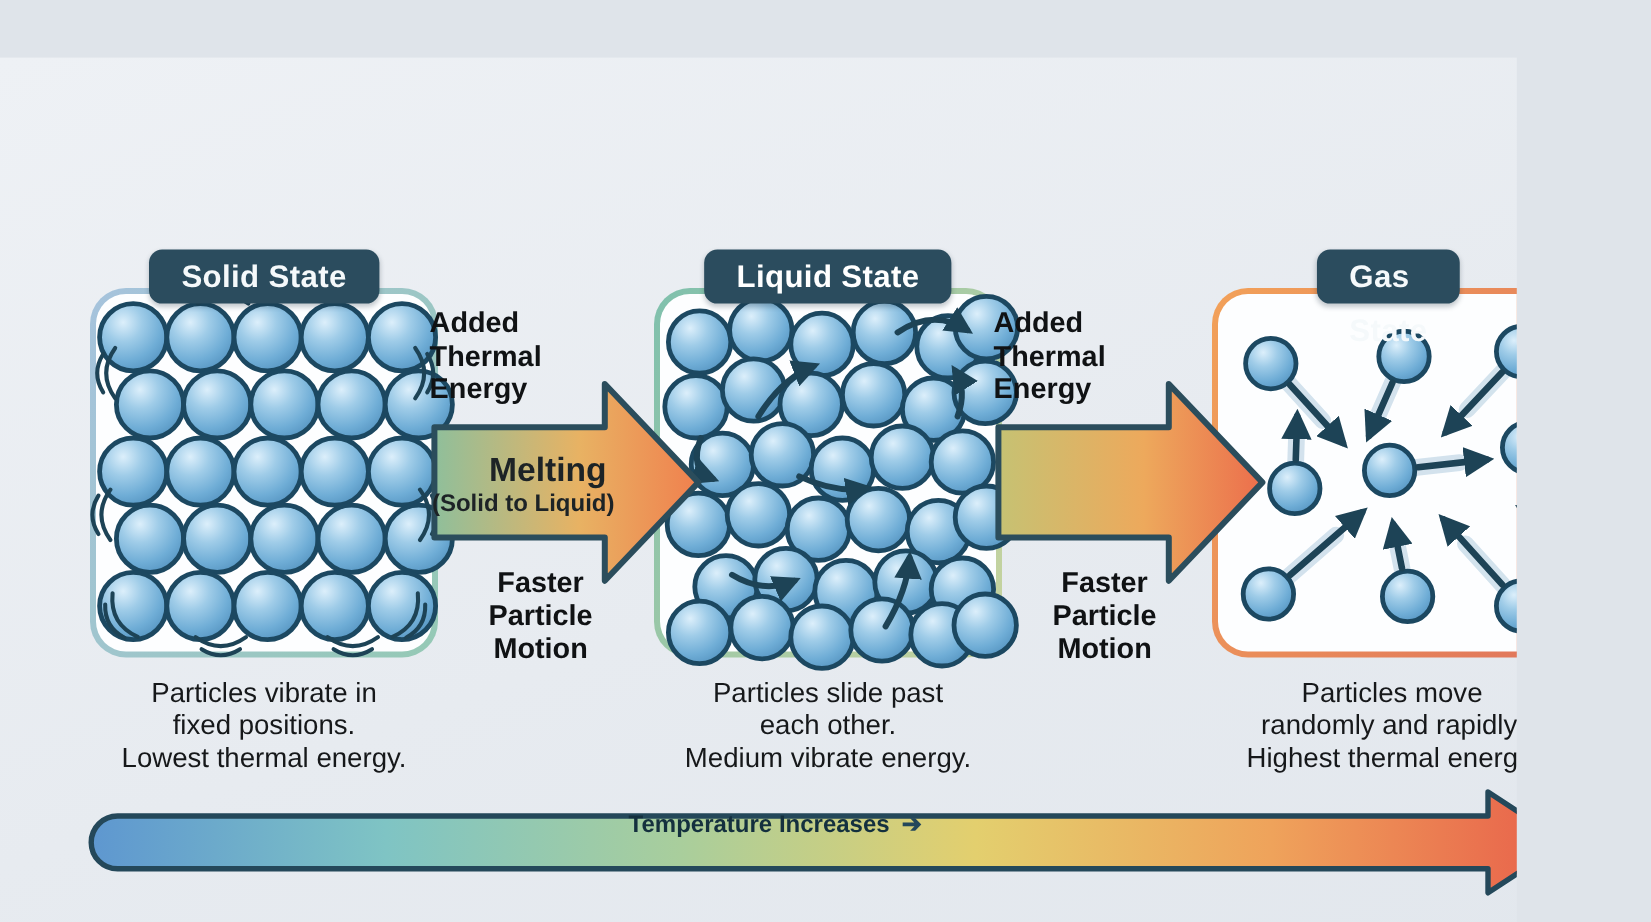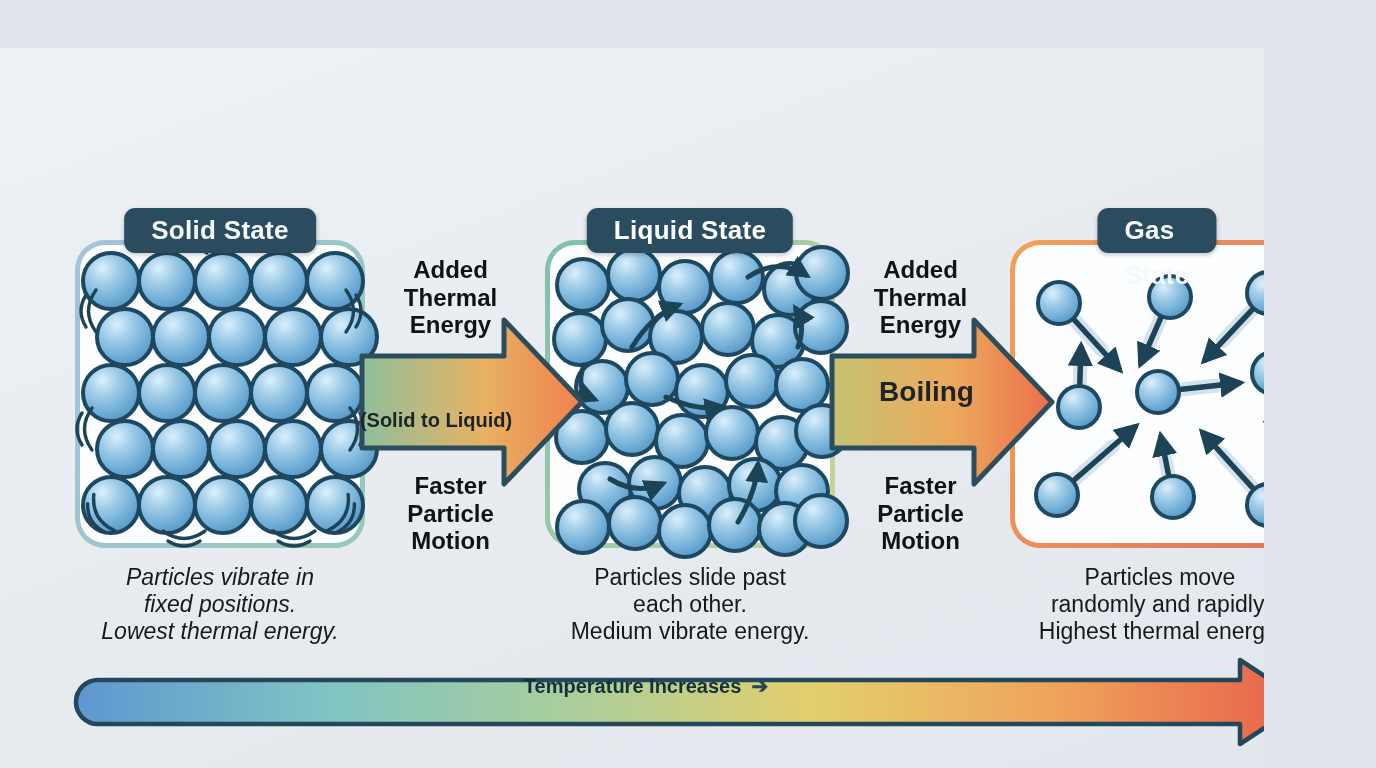--- a/index.html
+++ b/index.html
@@ -19,21 +19,21 @@
     height:45px; line-height:45px; padding:0 27px; border-radius:11px;
     font-size:26px; font-weight:700; letter-spacing:.3px; z-index:3;
     box-shadow:0 2px 4px rgba(20,40,55,.25);
   }
   .caption{
     position:absolute; top:516px; text-align:center; font-size:23px;
     line-height:1.18; color:#16181a; white-space:pre-line; z-index:2;
   }
   
   .tr-svg{position:absolute; top:196px; width:225px; height:330px; z-index:2; overflow:visible;}
-  .tr-above{position:absolute; top:208px; width:185px; text-align:center;
+  .tr-above{position:absolute; top:208px; width:185px; 
     font-size:24px; font-weight:700; line-height:1.15; color:#101214; white-space:pre-line; z-index:3;}
   .tr-label{position:absolute; width:185px; text-align:center; font-size:28px;
     font-weight:700; color:#1d2326; z-index:3;}
   .tr-sublabel{position:absolute; width:200px; text-align:center; font-size:20px;
     font-weight:700; color:#1d2326; z-index:3;}
   .tr-below{position:absolute; top:424px; width:185px; text-align:center;
     font-size:24px; font-weight:700; line-height:1.15; color:#101214; white-space:pre-line; z-index:3;}
   
   .temp-svg{position:absolute; left:68px; top:606px; width:1250px; height:98px; z-index:1; overflow:visible;}
   .temp-label{position:absolute; left:346px; top:626px; width:600px; text-align:center;
@@ -116,30 +116,31 @@
           <use href="#vibsym" transform="translate(-2,262) rotate(-30)"></use>
           <use href="#vibsym" transform="translate(286,48) scale(-1,1)"></use>
           <use href="#vibsym" transform="translate(290,166) scale(-1,1)"></use>
           <use href="#vibsym" transform="translate(284,262) scale(-1,1) rotate(-30)"></use>
           <use href="#vibsym" transform="translate(124,-12) rotate(90)"></use>
           <use href="#vibsym" transform="translate(86,306) rotate(-90)"></use>
           <use href="#vibsym" transform="translate(196,306) rotate(-90)"></use>
         </svg>
     </div>
   </div>
-  <div class="caption" style="left:60px; width:320px;font-style:italic;">Particles vibrate in
+  <div class="caption" style="left:60px; width:320px;">Particles vibrate in
 fixed positions.
 Lowest thermal energy.</div>
 
   <div class="tr-above" style="left:358px;">Added
 Thermal
 Energy</div>
   <svg class="tr-svg" style="left:362px;" viewBox="0 0 225 330">
     <polygon points="0,112 142,112 142,76 220,158 142,240 142,204 0,204" fill="url(#meltGrad)" stroke="#2b4d5c" stroke-width="5" stroke-linejoin="round"></polygon>
   </svg>
+  <div class="tr-label" style="left:364px; top:328px;">Melting</div>
   <div class="tr-sublabel" style="left:336px; top:361px;">(Solid to Liquid)</div>
   <div class="tr-below" style="left:358px;">Faster
 Particle
 Motion</div>
 
   <div class="chip" style="left: 690px; background: rgb(43, 76, 94); color: #ffffff;">Liquid State</div>
   <div class="box-wrap" style="left: 545px; background: linear-gradient(120deg, rgb(127, 192, 173) 0%, rgb(201, 212, 158) 100%);" id="wrap-liquid">
     <div class="box-inner">
       <svg id="svg-liquid" viewBox="0 0 280 298">
           <circle cx="33" cy="40" r="26" fill="url(#pgrad)" stroke="#1c4861" stroke-width="4"></circle>
@@ -189,21 +190,20 @@
   <div class="caption" style="left:530px; width:320px;">Particles slide past
 each other.
 Medium vibrate energy.</div>
 
   <div class="tr-above" style="left:828px;">Added
 Thermal
 Energy</div>
   <svg class="tr-svg" style="left:832px;" viewBox="0 0 225 330">
     <polygon points="0,112 142,112 142,76 220,158 142,240 142,204 0,204" fill="url(#boilGrad)" stroke="#2b4d5c" stroke-width="5" stroke-linejoin="round"></polygon>
   </svg>
-  <div class="tr-label" style="left:834px; top:328px;">Boiling</div>
   <div class="tr-below" style="left:828px;">Faster
 Particle
 Motion</div>
 
   <div class="chip" style="left: 1157px; background: rgb(43, 76, 94); color: rgb(245, 249, 251);">Gas State</div>
   <div class="box-wrap" style="left: 1010px; width: 295px; background: linear-gradient(120deg, rgb(242, 161, 89) 0%, rgb(224, 116, 91) 100%);" id="wrap-gas">
     <div class="box-inner">
       <svg id="svg-gas" viewBox="0 0 285 298">
           <line x1="44" y1="58" x2="87.19999999999999" y2="105.52" stroke="#cfe0ec" stroke-width="14" stroke-linecap="round" opacity="0.9"></line>
           <line x1="155" y1="52" x2="134.12" y2="99.52" stroke="#cfe0ec" stroke-width="14" stroke-linecap="round" opacity="0.9"></line>

